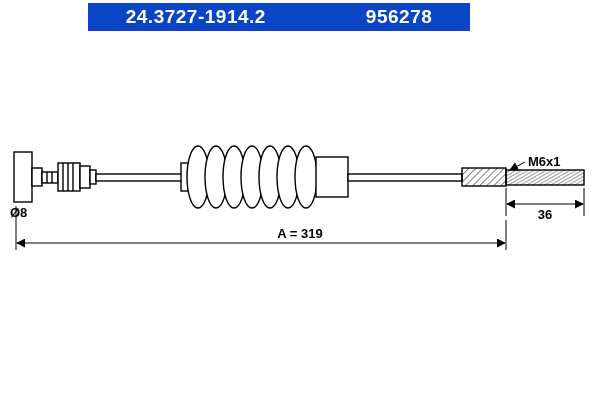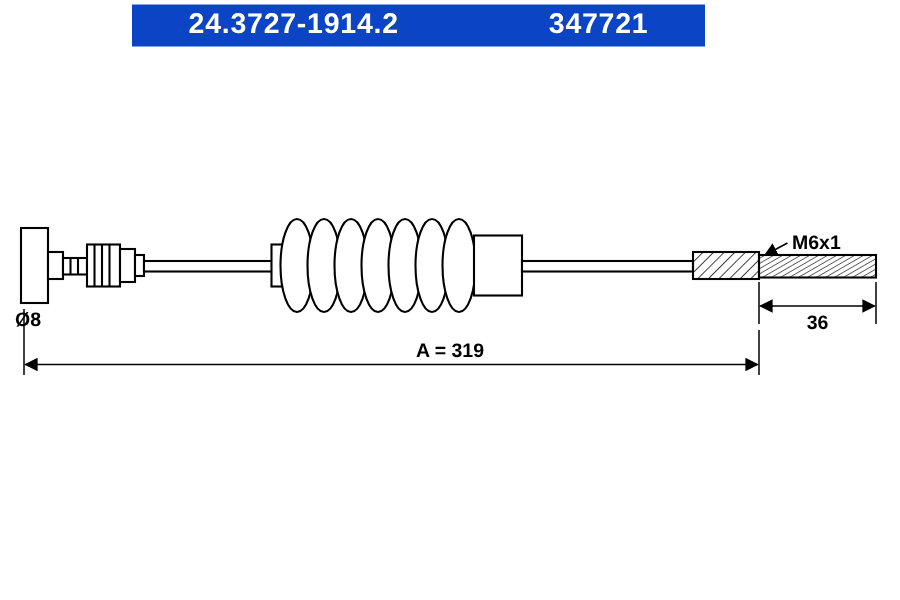--- a/index.html
+++ b/index.html
@@ -33,21 +33,21 @@
   .dim{stroke:#000;stroke-width:1;fill:none;}
   .lbl{fill:#000;font-family:"Liberation Sans",sans-serif;font-size:13px;font-weight:700;}
 </style>
 </head>
 <body>
 
 <div id="stage">
 
   <div id="header-bar">
     <span>24.3727-1914.2</span>
-    <span>347721</span>
+    <span>956278</span>
   </div>
 
   <svg width="600" height="400" viewBox="0 0 600 400">
     <defs>
       <marker id="arr" viewBox="0 0 10 10" refX="9" refY="5" markerWidth="9" markerHeight="9" orient="auto-start-reverse">
         <path d="M0,0 L10,5 L0,10 z" fill="#000"></path>
       </marker>
       <pattern id="hatch1" width="5" height="5" patternUnits="userSpaceOnUse" patternTransform="rotate(45)">
         <line x1="0" y1="0" x2="0" y2="5" stroke="#000" stroke-width="1"></line>
       </pattern>

